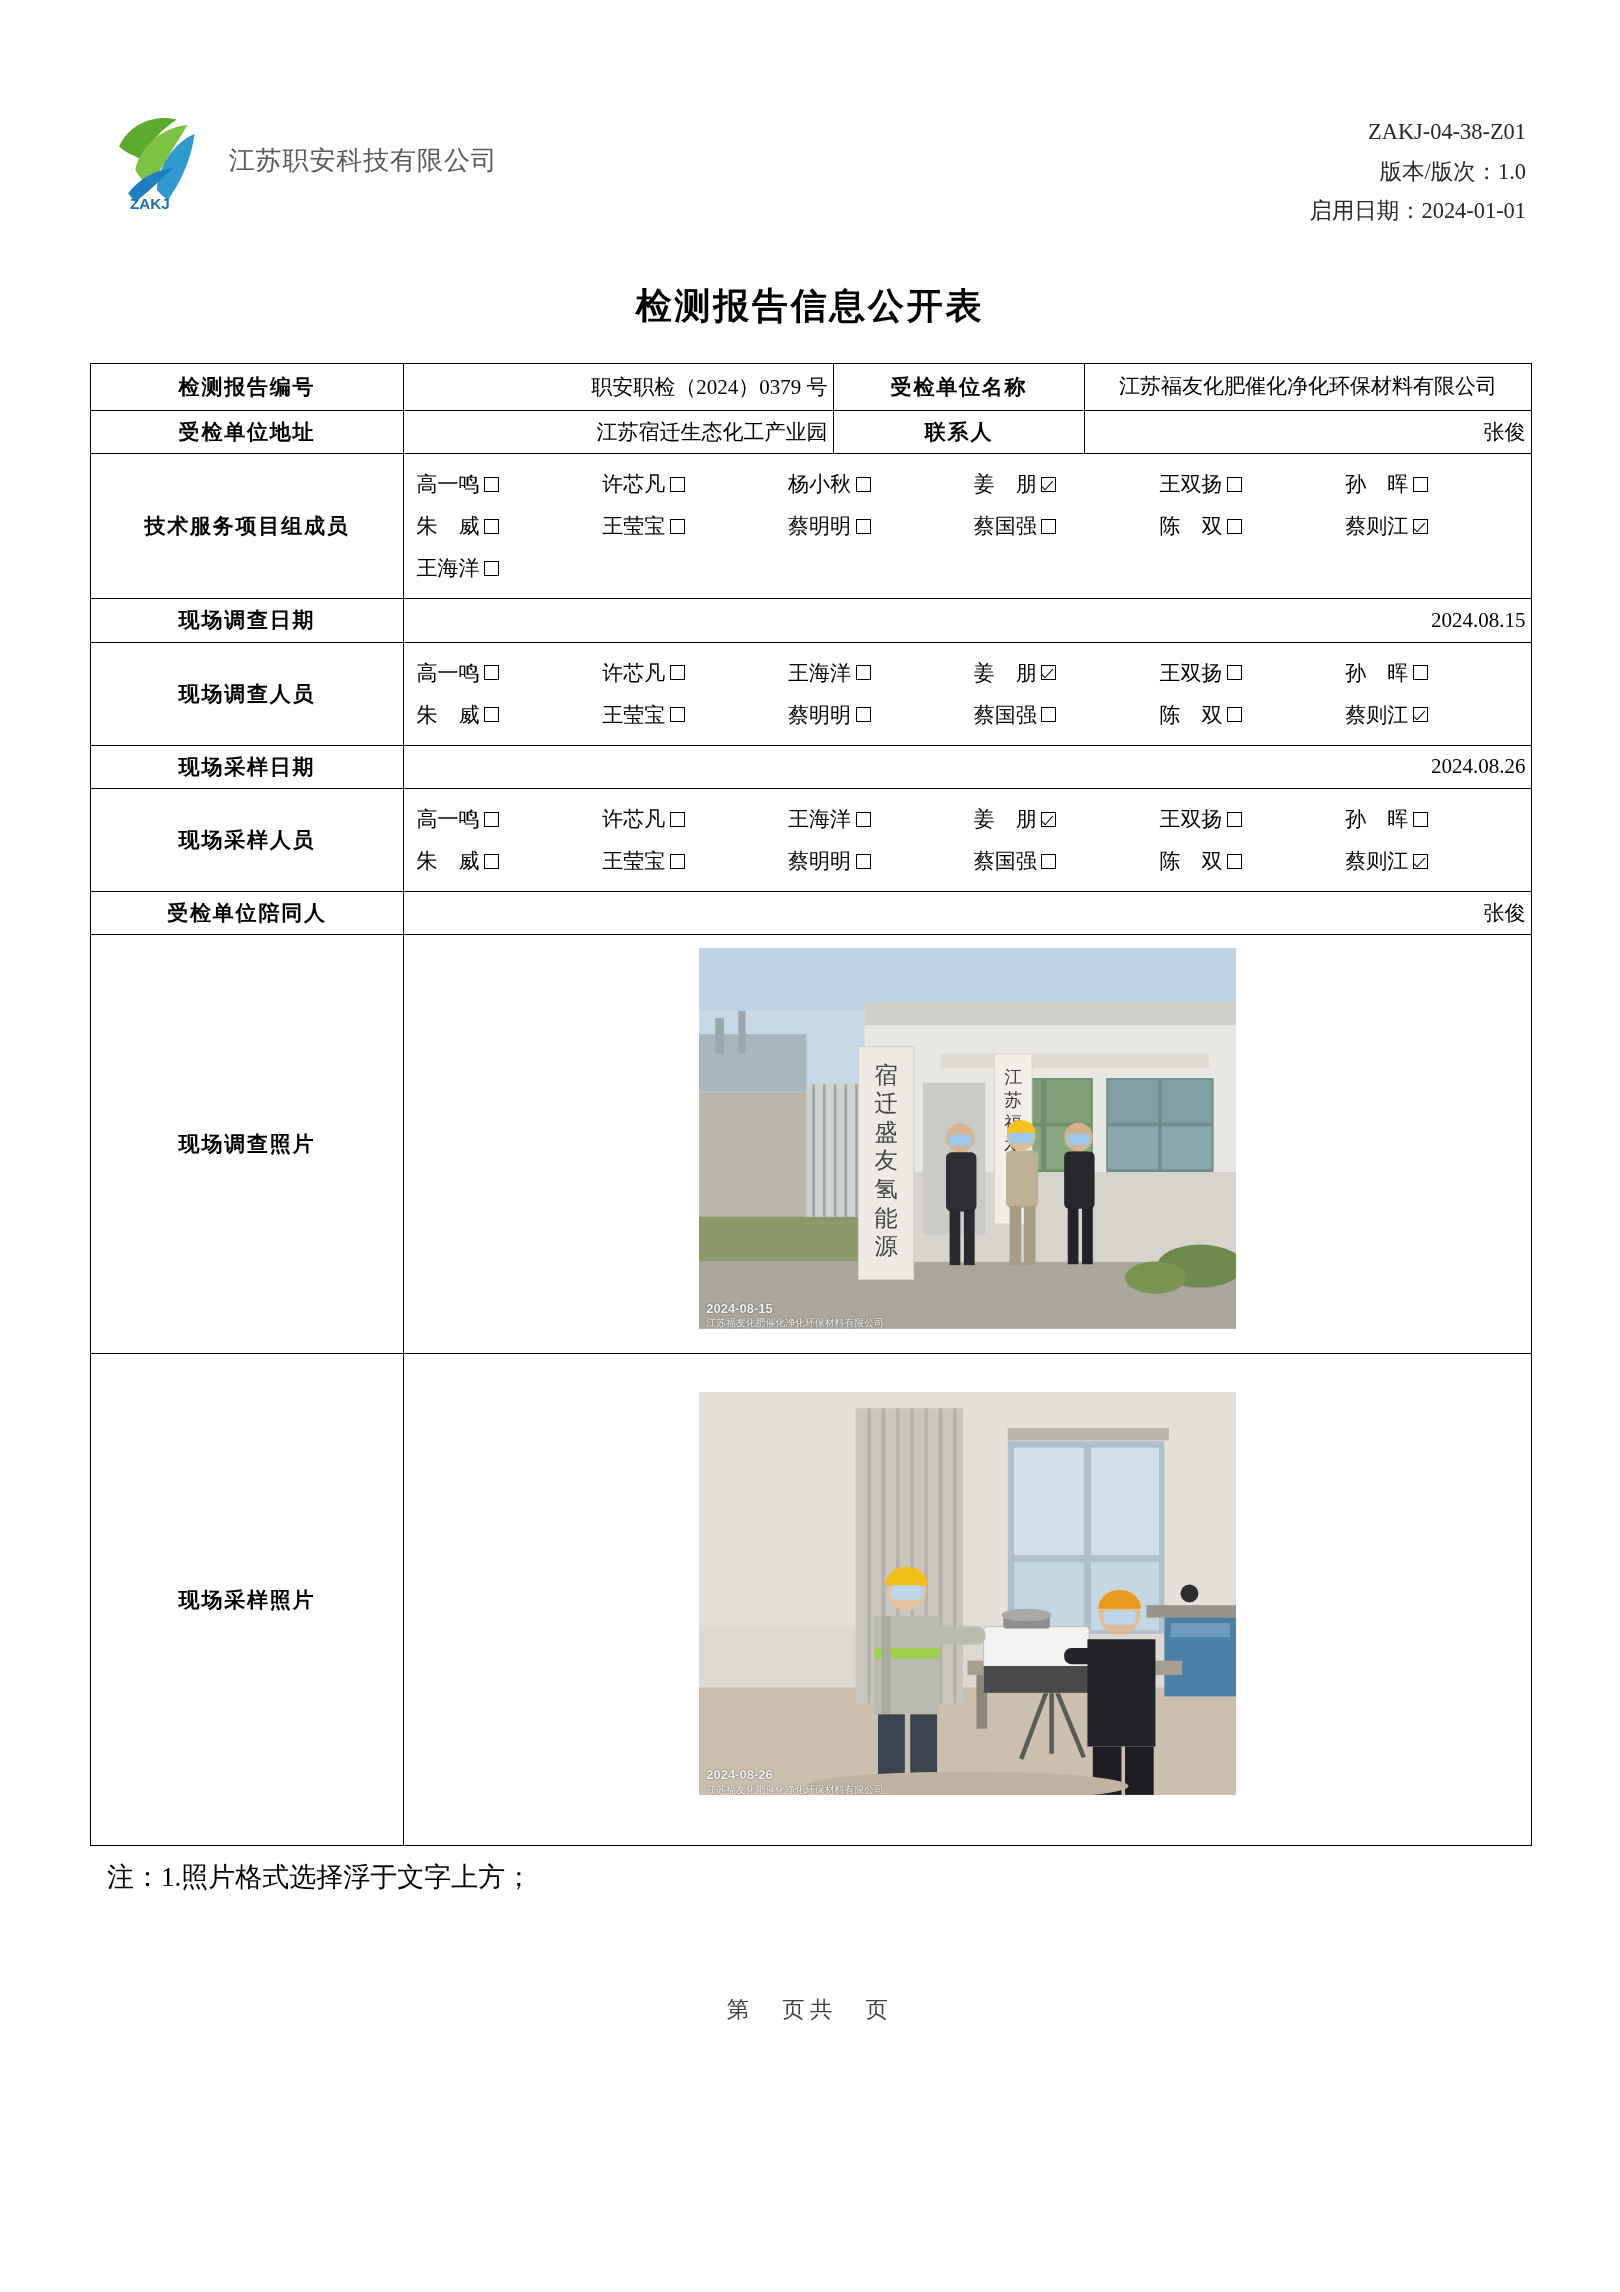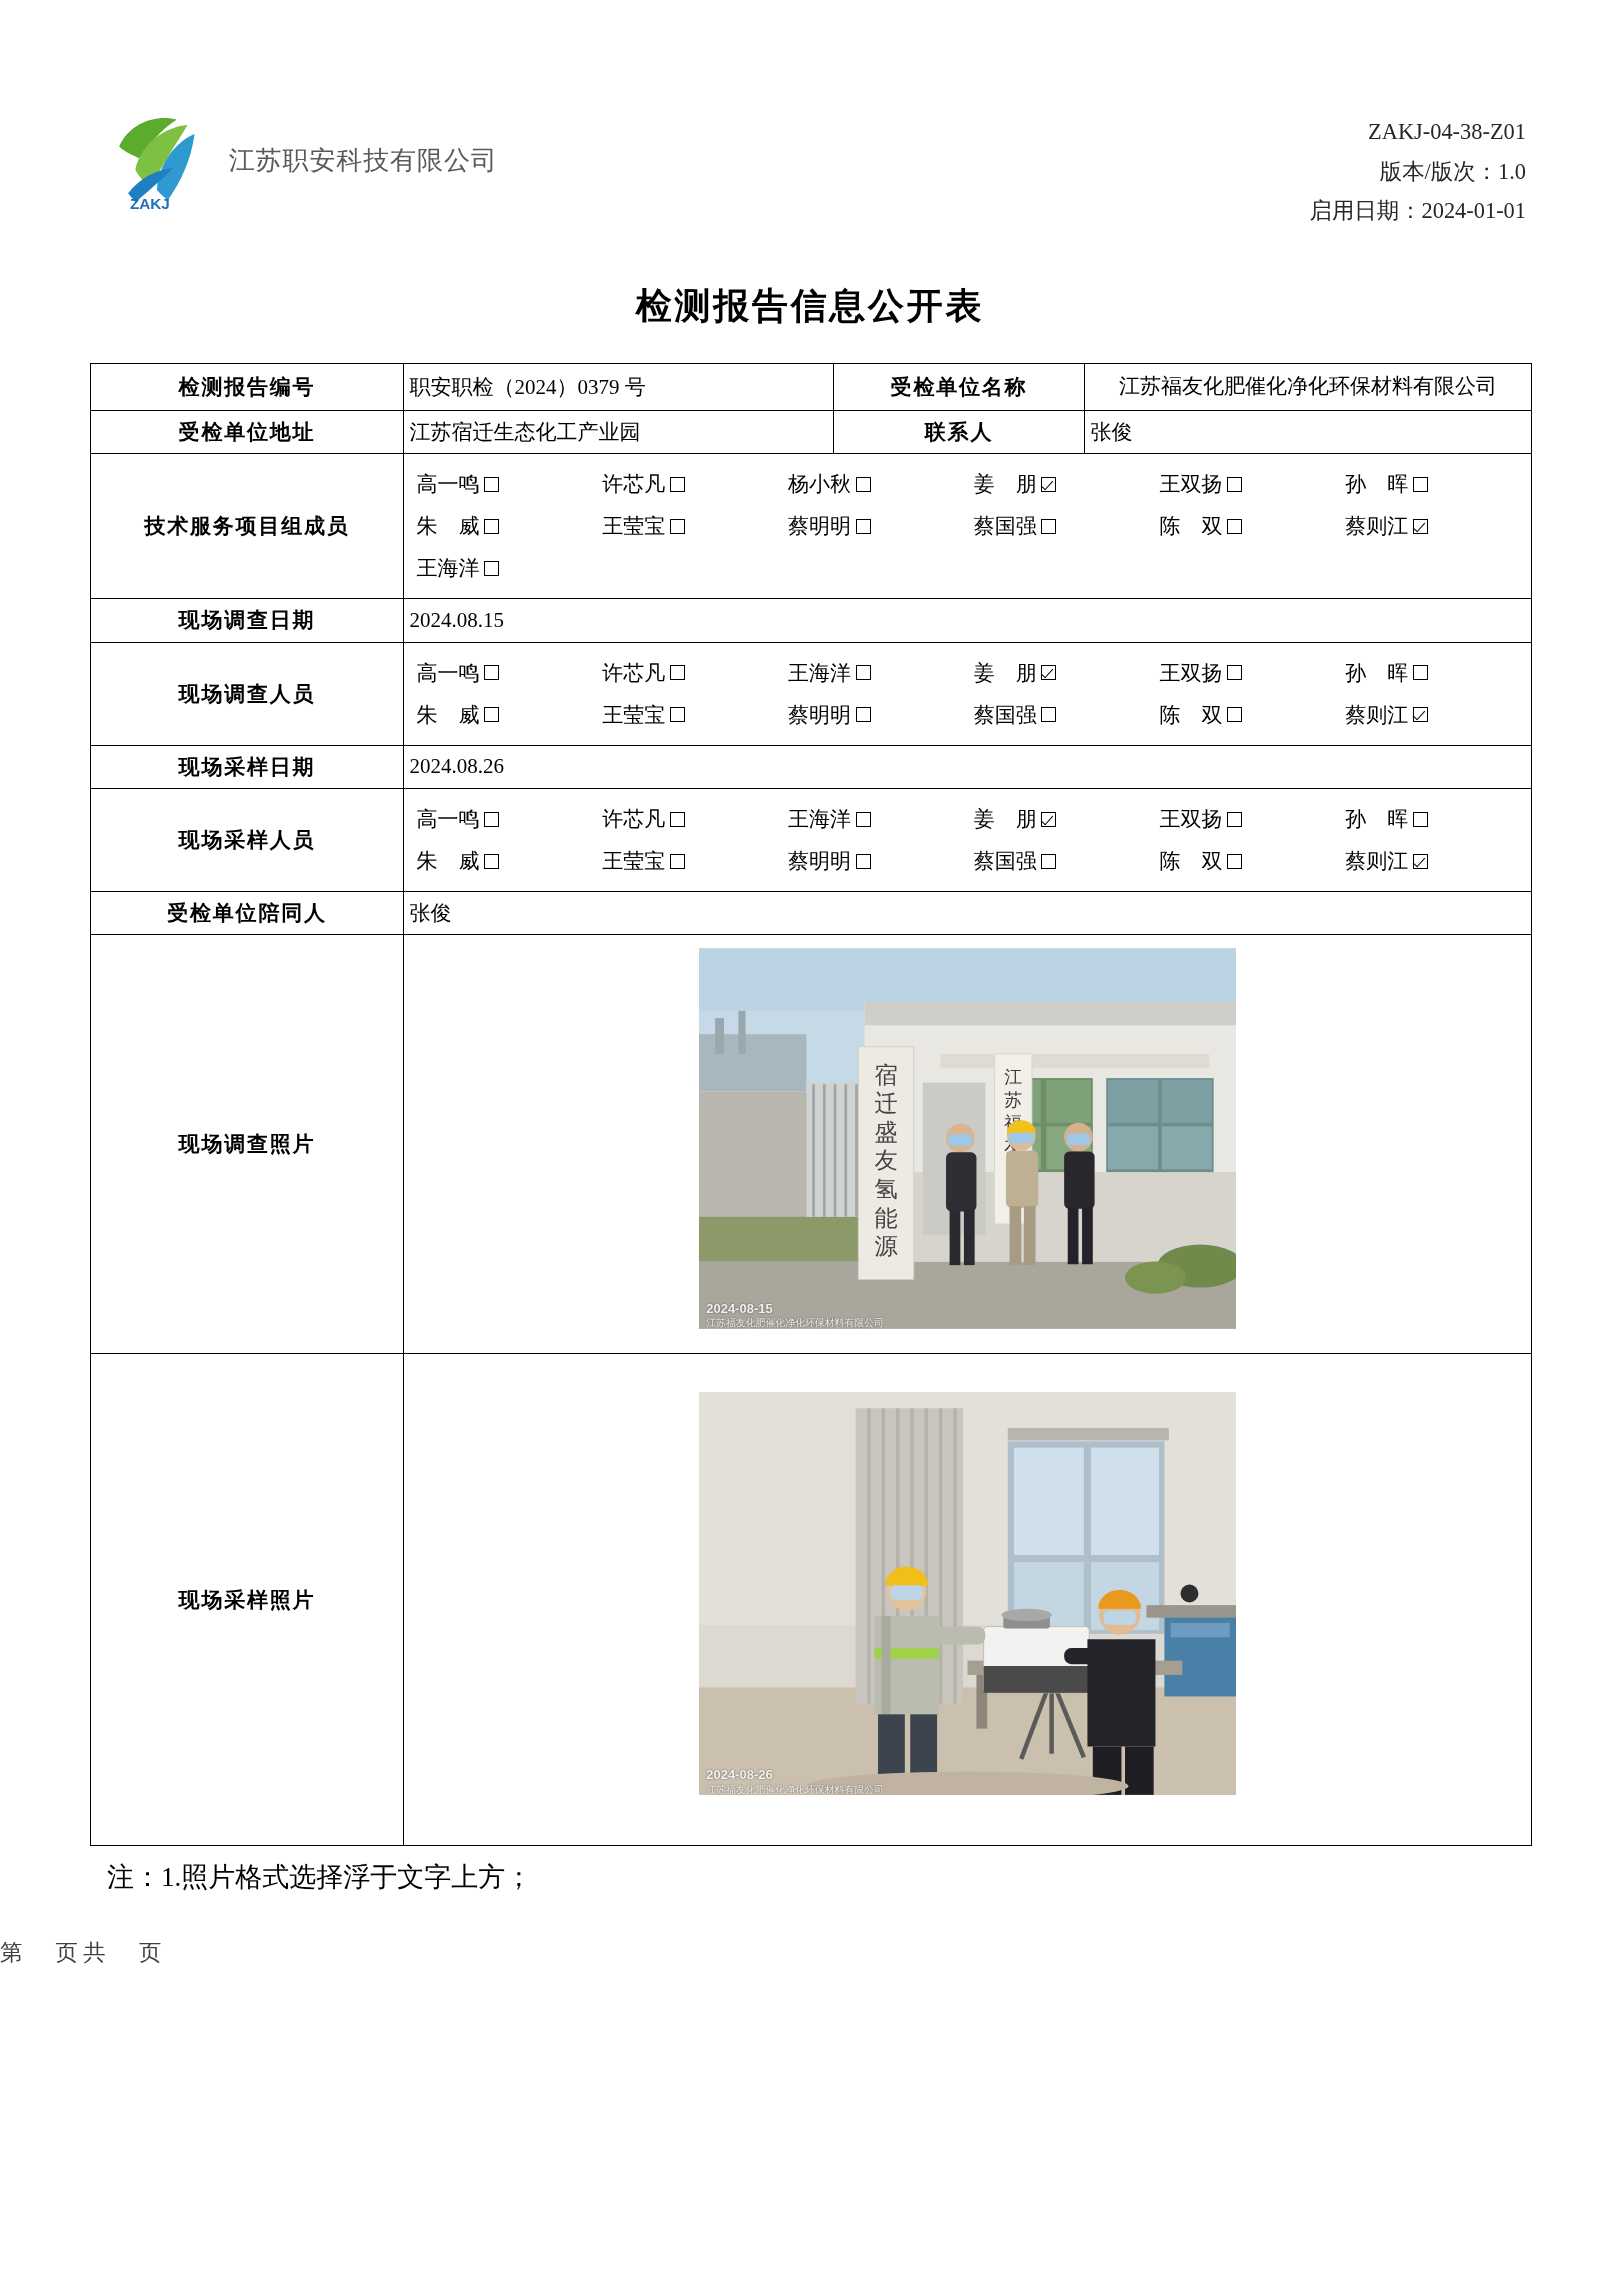--- a/index.html
+++ b/index.html
@@ -87,21 +87,21 @@
     vertical-align: middle;
     font-family: "Liberation Serif", "DejaVu Serif", serif;
   }
   .lbl {
     text-align: center;
     font-weight: bold;
     letter-spacing: 1.8px;
     white-space: nowrap;
   }
   .val-center {
-    text-align: left;
+    text-align: right;
   }
   .val-wrap {
     text-align: center;
     line-height: 1.5;
   }
 
   
   .members {
     padding: 9px 0 9px 12.5px !important;
   }
@@ -171,22 +171,23 @@
   }
   .stamp .d { font-size: 13px; font-weight: bold; }
 
   
   .note {
     padding: 12.5px 90px 0 107px;
     font-size: 27px;
     font-family: "Liberation Serif", "DejaVu Serif", serif;
   }
   .pagefoot {
+    text-align: center;
     font-size: 22.4px;
-    margin-top: 42px;
+    margin-top: 99px;
     letter-spacing: 5.4px;
     color: #404040;
     font-family: Liberation Serif, serif;
   }
 </style>
 </head>
 <body>
 
 <div class="page">
 

